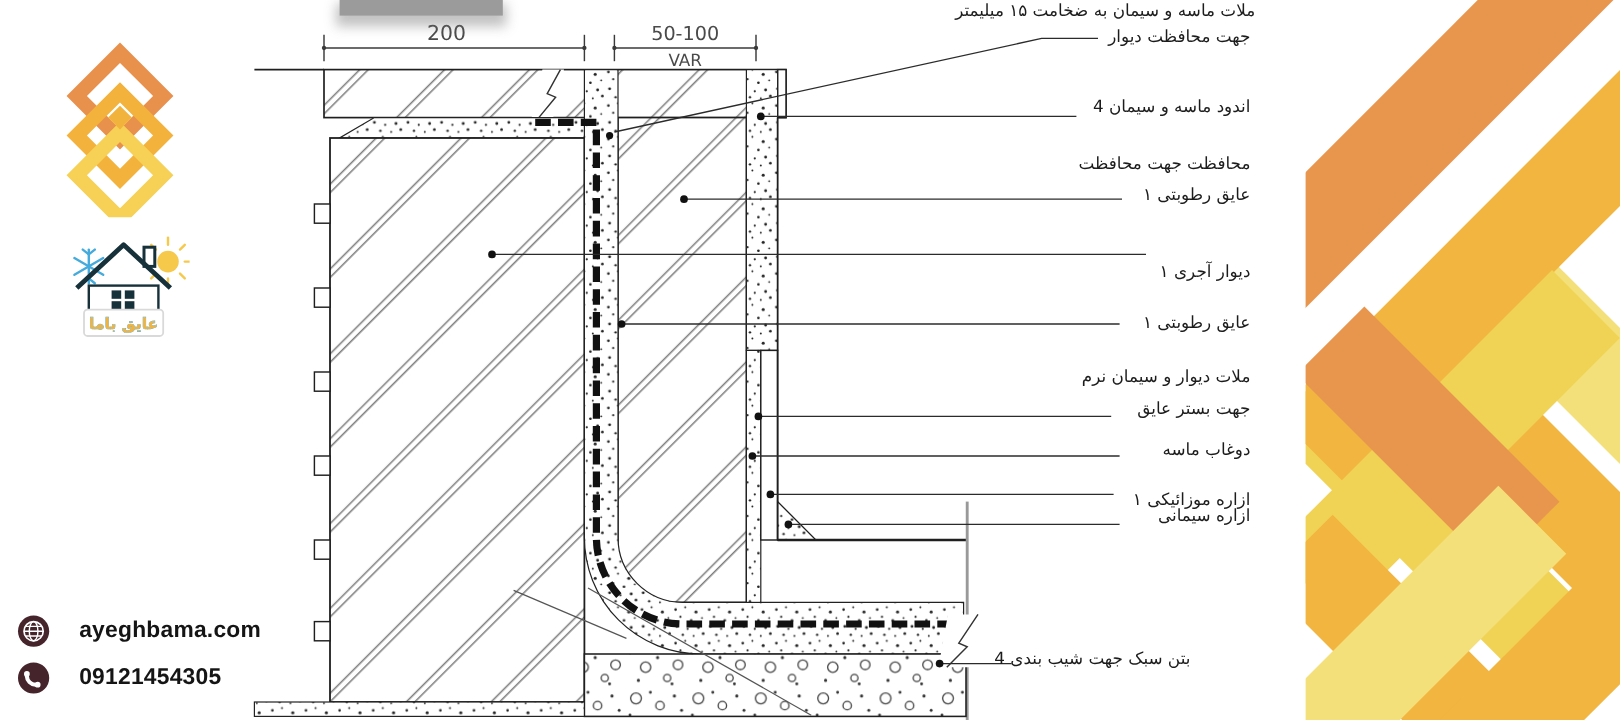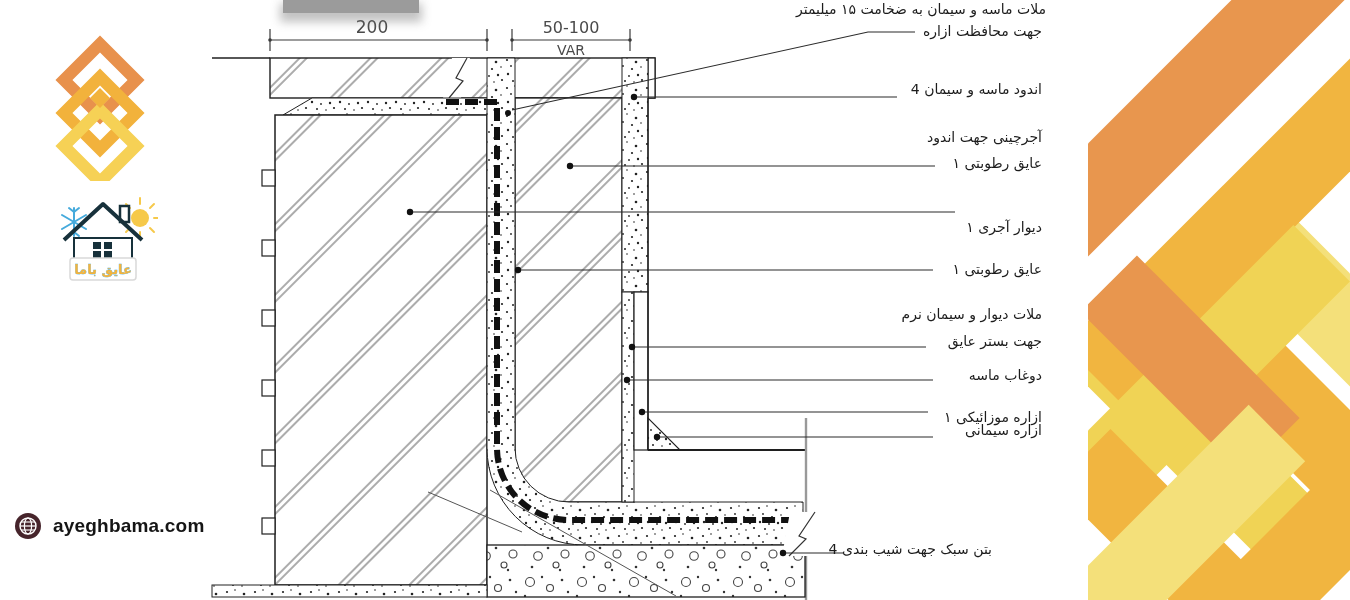--- a/index.html
+++ b/index.html
@@ -6,21 +6,21 @@
   .stage{position:relative;width:1350px;height:600px;background:#fff;overflow:hidden;
          font-family:"DejaVu Sans",sans-serif;}
   
   .gray-bar{position:absolute;left:283px;top:0;width:136px;height:13px;background:#9b9b9b;
             box-shadow:0 6px 10px 3px rgba(120,120,120,.45);}
   
   .dlabel{position:absolute;direction:rtl;white-space:nowrap;font-size:14px;line-height:18px;
           color:#1c1c1c;font-family:"DejaVu Sans",sans-serif;}
   
   .contact{position:absolute;left:14px;top:512px;display:flex;flex-direction:column;gap:11px;}
-  .contact-row{display:flex;align-items:center;gap:11px;}
+  .contact-row{display:flex;align-items:center;gap:24px;}
   .contact-text{font-family:"Liberation Sans","DejaVu Sans",sans-serif;font-weight:bold;
                 font-size:19px;color:#151515;letter-spacing:.2px;}
   .logo-mark{position:absolute;left:55px;top:35px;}
   .house-logo{position:absolute;left:52px;top:186px;}
   .drawing-svg{position:absolute;left:0;top:0;}
 </style>
 </head>
 <body>
 
 <div class="stage">
@@ -177,23 +177,23 @@
         <circle cx="627" cy="380" r="3.2"></circle>
       <circle cx="642" cy="412" r="3.2"></circle>
         <circle cx="657" cy="437" r="3.2"></circle>
       <circle cx="783" cy="553" r="3.2"></circle>
     </g>
   </svg>
 
   <div class="gray-bar"></div>
 
   <div class="dlabel" style="right:304px;top:0">ملات ماسه و سیمان به ضخامت ۱۵ میلیمتر</div>
-  <div class="dlabel" style="right:308px;top:22px">جهت محافظت ازاره</div>
+  <div class="dlabel" style="right:308px;top:22px">جهت محافظت دیوار</div>
   <div class="dlabel" style="right:308px;top:80px">اندود ماسه و سیمان 4</div>
-  <div class="dlabel" style="right:308px;top:128px">آجرچینی جهت اندود</div>
+  <div class="dlabel" style="right:308px;top:128px">محافظت جهت محافظت</div>
   <div class="dlabel" style="right:308px;top:154px">عایق رطوبتی ۱</div>
   <div class="dlabel" style="right:308px;top:218px">دیوار آجری ۱</div>
   <div class="dlabel" style="right:308px;top:260px">عایق رطوبتی ۱</div>
   <div class="dlabel" style="right:308px;top:305px">ملات دیوار و سیمان نرم</div>
   <div class="dlabel" style="right:308px;top:332px">جهت بستر عایق</div>
   <div class="dlabel" style="right:308px;top:366px">دوغاب ماسه</div>
   <div class="dlabel" style="right:308px;top:408px">ازاره موزائیکی ۱</div>
   <div class="dlabel" style="right:308px;top:421px">ازاره سیمانی</div>
   <div class="dlabel" style="right:358px;top:540px">بتن سبک جهت شیب بندی 4</div>
 
@@ -249,15 +249,24 @@
       <svg width="28" height="28" viewBox="-14 -14 28 28">
         <circle r="13" fill="#46242B"></circle>
         <circle r="8" fill="none" stroke="#fff" stroke-width="1.4"></circle>
         <ellipse rx="3.6" ry="8" fill="none" stroke="#fff" stroke-width="1.2"></ellipse>
         <line x1="-8" y1="0" x2="8" y2="0" stroke="#fff" stroke-width="1.2"></line>
         <line x1="-7" y1="-4" x2="7" y2="-4" stroke="#fff" stroke-width="1.1"></line>
         <line x1="-7" y1="4" x2="7" y2="4" stroke="#fff" stroke-width="1.1"></line>
       </svg>
       <span class="contact-text">ayeghbama.com</span>
     </div>
+    <div class="contact-row">
+      <svg width="28" height="28" viewBox="-14 -14 28 28">
+        <circle r="13" fill="#46242B"></circle>
+        <path d="M -5.6,-1.6 A 7.4,7.4 0 0 0 1.6,5.6" fill="none" stroke="#fff" stroke-width="3.4" stroke-linecap="round"></path>
+        <circle cx="-5.6" cy="-3.4" r="2.4" fill="#fff"></circle>
+        <circle cx="3.4" cy="5.6" r="2.4" fill="#fff"></circle>
+      </svg>
+      <span class="contact-text">09121454305</span>
+    </div>
   </div>
 
 </div>
 
 </body></html>

